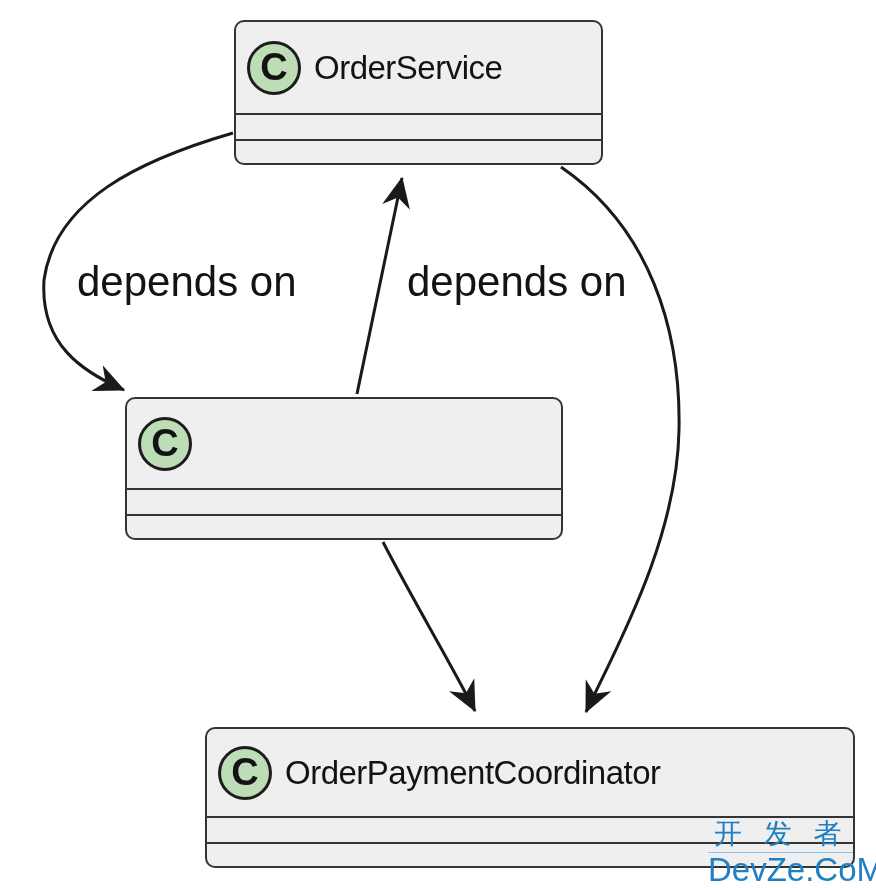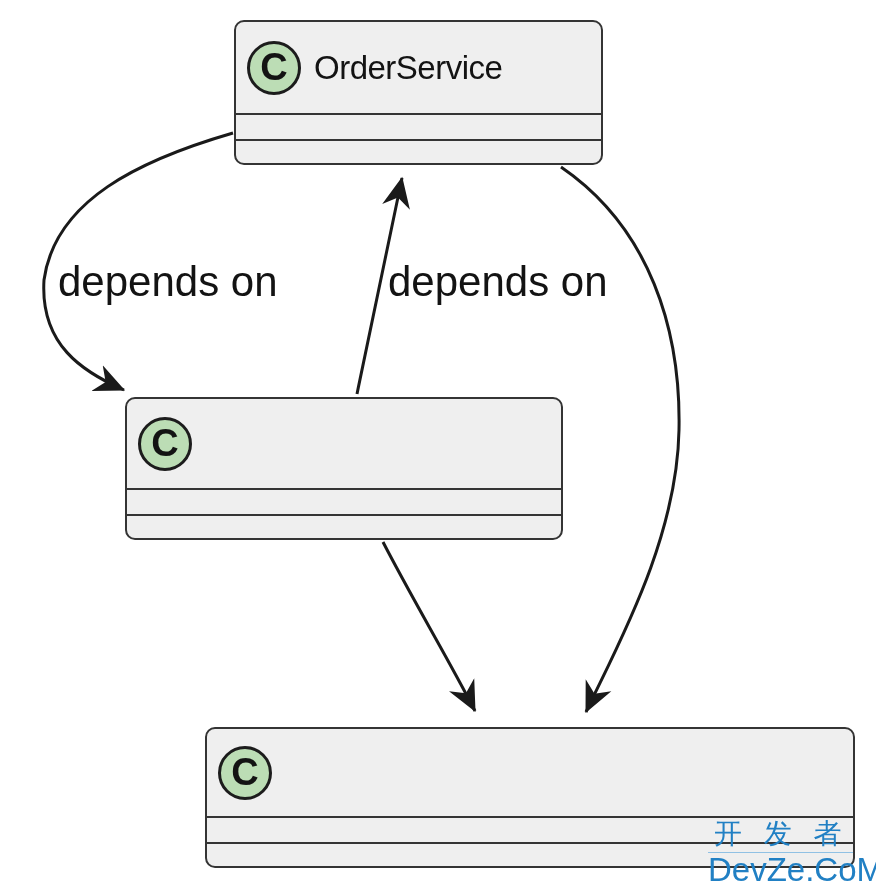--- a/index.html
+++ b/index.html
@@ -71,20 +71,21 @@
   .uml-sec.last {
     flex: 0 0 22px;
   }
   .edge-label {
     position: absolute;
     font-size: 42px;
     color: #131313;
     line-height: 44px;
     white-space: nowrap;
     z-index: 3;
+    margin-left: 19px;
   }
   .watermark {
     position: absolute;
     left: 708px;
     top: 818px;
     z-index: 5;
     color: #2180c4;
     text-align: left;
   }
   .wm-cn {
@@ -138,20 +139,21 @@
     </div>
     <div class="uml-sec"></div>
     <div class="uml-sec last"></div>
   </div>
 
   <div class="uml-class" style="left:205px; top:727px; width:650px; height:141px;">
     <div class="uml-head">
       <span class="c-icon">
         <span class="c-letter">C</span>
       </span>
+      <span class="uml-title">OrderPaymentCoordinator</span>
     </div>
     <div class="uml-sec"></div>
     <div class="uml-sec last"></div>
   </div>
 
   <div class="edge-label" style="left:58px; top:260px;">depends on</div>
 
   <div class="edge-label" style="left:388px; top:260px;">depends on</div>
 
   <div class="watermark">

